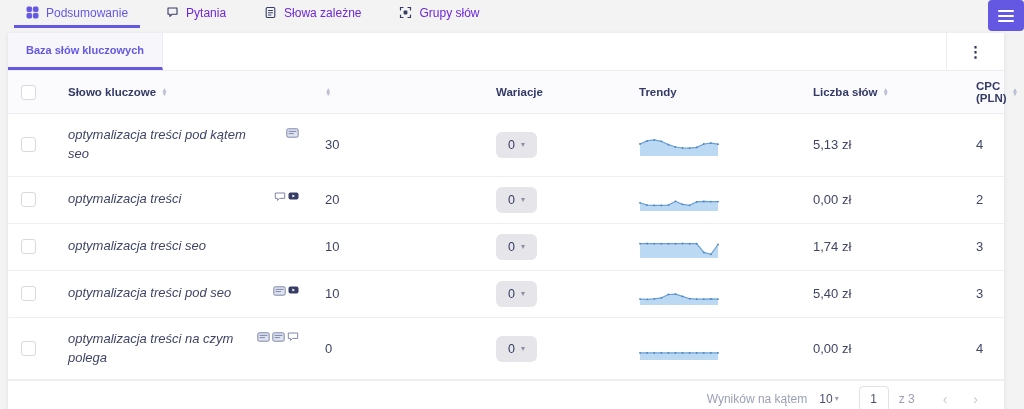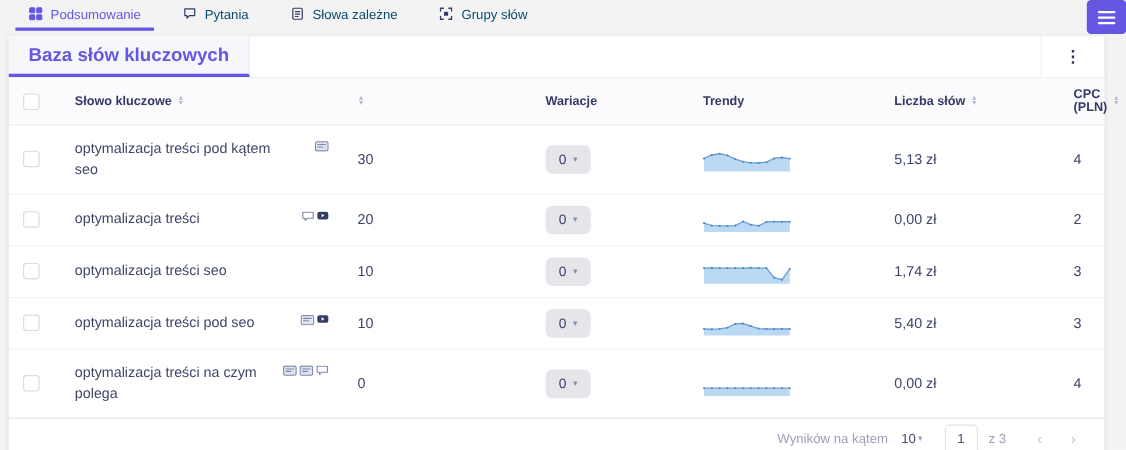--- a/index.html
+++ b/index.html
@@ -8,59 +8,59 @@
     font-family:"Liberation Sans", sans-serif;
     background:#f3f3f4;
     color:#363c64;
     position:relative;
     overflow:hidden;
   }
   
   .top-bar { display:flex; align-items:stretch; height:28px; padding-left:14px; }
   .top-tab {
     display:flex; align-items:center; gap:7px;
-    padding:0 12px; font-size:12px; font-weight:500; color:#0c4a6e;
+    padding:0 12px; font-size:12px; font-weight:500; color:#6d28d9;
     border-bottom:3px solid transparent; cursor:pointer; margin-right:14px;
   }
   .top-tab .t-icon { display:inline-flex; width:13px; height:13px; }
   .top-tab.active { color:var(--accent); border-bottom-color:var(--accent); }
   .top-tab.active svg * { stroke:var(--accent); fill:var(--accent); }
   .menu-btn {
     margin-left:auto; width:36px; height:31px; border:none; border-radius:4px;
     background:var(--accent); display:flex; flex-direction:column; gap:3px;
     align-items:center; justify-content:center; cursor:pointer;
   }
   .menu-btn i { display:block; width:16px; height:2px; background:#fff; border-radius:1px; }
   
   .card {
     position:absolute; left:8px; right:20px; top:33px;
     background:#fff; border-radius:2px;
     box-shadow:0 1px 4px rgba(40,40,70,.10);
   }
   .card-header { display:flex; height:38px; border-bottom:1px solid #ededf1; }
   .card-tab {
     display:flex; align-items:center; padding:4px 18px;
-    font-size:17px; font-weight:600; color:var(--accent);
+    font-size:11px; font-weight:600; color:var(--accent);
     background:#f7f7fb; border-right:1px solid #ededf1;
     border-bottom:3px solid var(--accent); cursor:pointer;
   }
   .card-header .spacer { flex:1; }
   .kebab-wrap { width:58px; border-left:1px solid #ededf1; display:flex; align-items:center; justify-content:center; }
   .kebab-btn { border:none; background:none; font-size:15px; font-weight:700; color:#2e3460; cursor:pointer; line-height:1; letter-spacing:0; }
   
   .tbl { width:100%; }
   .tr { display:grid; grid-template-columns:44px 241px 155px 127px 158px 147px 1fr; align-items:center;gap:16px; }
   .thead { background:#fbfbfd; border-bottom:1px solid #ededf1; min-height:36px; font-size:11.5px; font-weight:700; color:#333a66; }
   .th { display:flex; align-items:center; gap:5px; padding:9px 4px 9px 0; }
   .sort { display:flex; flex-direction:column; line-height:4px; font-size:6.5px; color:#b9bdd1; }
   .row { border-bottom:1px solid #f0f0f4; font-size:13px; color:#3f4566; }
   .cell { padding:10px 4px 10px 0; }
   .cb-cell { display:flex; justify-content:flex-end; padding-right:16px; }
   .cb { width:15px; height:15px; border:1.5px solid #d9d9e0; border-radius:3px; background:#fff; cursor:pointer; display:inline-block; }
-  .kw-cell { display:flex; align-items:flex-start; justify-content:space-between; gap:6px; padding:12px 10px 12px 0; }
+  .kw-cell { display:flex; align-items:flex-start; justify-content:space-between; gap:6px; padding:12px 10px 12px 0;font-style:italic; }
   .kw-text { max-width:190px; line-height:1.45; }
   .serp-icons { display:flex; gap:2px; margin-top:2px; flex-shrink:0; }
   .serp-icons svg { display:block; }
   .pill {
     display:inline-flex; align-items:center; gap:6px;
     background:#e6e6ea; border:none; border-radius:6px;
     padding:6px 12px; font-size:12.5px; color:#363c64; cursor:pointer;
   }
   .pill .chev { font-size:8px; color:#8b90a8; }
   .spark { display:block; }

